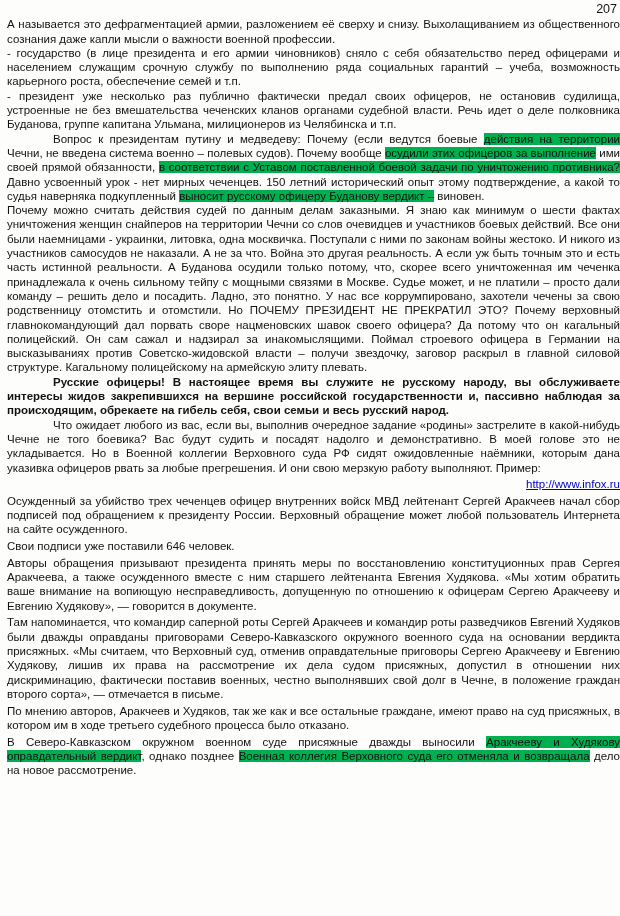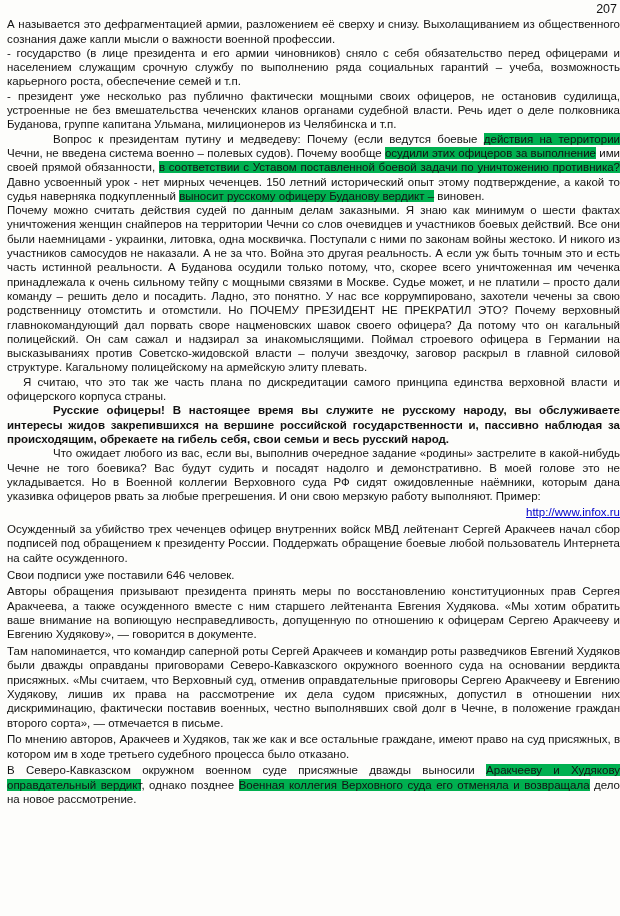--- a/index.html
+++ b/index.html
@@ -39,35 +39,34 @@
 
 <div class="page">
 
   <div class="page-number">207</div>
 
   <p>А называется это дефрагментацией армии, разложением её сверху и снизу. Выхолащиванием из общественного сознания даже капли мысли о важности военной профессии.</p>
 
 
   <p>- государство (в лице президента и его армии чиновников) сняло с себя обязательство перед офицерами и населением служащим срочную службу по выполнению ряда социальных гарантий – учеба, возможность карьерного роста, обеспечение семей и т.п.</p>
 
-  <p>- президент уже несколько раз публично фактически мощными своих офицеров, не остановив судилища, устроенные не без вмешательства чеченских кланов органами судебной власти. Речь идет о деле полковника Буданова, группе капитана Ульмана, милиционеров из Челябинска и т.п.</p>
+  <p>- президент уже несколько раз публично фактически предал своих офицеров, не остановив судилища, устроенные не без вмешательства чеченских кланов органами судебной власти. Речь идет о деле полковника Буданова, группе капитана Ульмана, милиционеров из Челябинска и т.п.</p>
 
   <p class="ind"><span>Вопрос к президентам путину и медведеву:  Почему (если ведутся боевые </span><span class="hl">действия на территории</span><span> Чечни, не введена система военно – полевых судов). Почему вообще </span><span class="hl">осудили этих офицеров за выполнение</span><span> ими своей прямой обязанности, </span><span class="hl">в соответствии с Уставом поставленной боевой задачи по уничтожению противника?</span><span> Давно усвоенный урок - нет мирных чеченцев. 150 летний исторический опыт этому подтверждение, а какой то судья наверняка подкупленный </span><span class="hl">выносит русскому офицеру Буданову вердикт –</span><span> виновен.</span></p>
 
   <p>Почему можно считать действия судей по данным делам заказными. Я знаю как минимум о шести фактах уничтожения женщин снайперов на территории Чечни со слов очевидцев и участников боевых действий. Все они были наемницами - украинки, литовка, одна москвичка. Поступали с ними по законам войны жестоко. И никого из участников самосудов не наказали. А не за что. Война это другая реальность. А если уж быть точным это и есть часть истинной реальности. А Буданова осудили только потому, что, скорее всего уничтоженная им чеченка принадлежала к очень сильному тейпу с мощными связями в Москве. Судье может, и не платили – просто дали команду – решить дело и посадить. Ладно, это понятно. У нас все коррумпировано, захотели чечены за свою родственницу отомстить и отомстили. Но ПОЧЕМУ ПРЕЗИДЕНТ НЕ ПРЕКРАТИЛ ЭТО? Почему верховный главнокомандующий дал порвать своре нацменовских шавок своего офицера? Да потому что он кагальный полицейский. Он сам сажал и надзирал за инакомыслящими. Поймал строевого офицера в Германии на высказываниях против Советско-жидовской власти – получи звездочку, заговор раскрыл в главной силовой структуре. Кагальному полицейскому на армейскую элиту плевать.</p>
 
-  <p class="ind-sm">Я считаю, что это так же часть плана по дискредитации самого принципа единства верховной власти и офицерского корпуса страны.</p>
 
   <p class="ind bold">Русские офицеры! В настоящее время вы служите не русскому народу, вы обслуживаете интересы жидов закрепившихся на вершине российской государственности и, пассивно наблюдая за происходящим, обрекаете на гибель себя, свои семьи и весь русский народ.</p>
 
   <p class="ind">Что ожидает любого из вас, если вы, выполнив очередное задание «родины» застрелите в какой-нибудь Чечне не того боевика? Вас будут судить и посадят надолго и демонстративно. В моей голове это не укладывается. Но в Военной коллегии Верховного суда РФ сидят ожидовленные наёмники, которым дана указивка офицеров рвать за любые прегрешения. И они свою мерзкую работу выполняют. Пример:</p>
 
   <p class="link-line"><a class="doc-link">http://www.infox.ru</a></p>
 
-  <p class="q">Осужденный за убийство трех чеченцев офицер внутренних войск МВД лейтенант Сергей Аракчеев начал сбор подписей под обращением к президенту России. Поддержать обращение боевые любой пользователь Интернета на сайте осужденного.</p>
+  <p class="q">Осужденный за убийство трех чеченцев офицер внутренних войск МВД лейтенант Сергей Аракчеев начал сбор подписей под обращением к президенту России. Верховный обращение может любой пользователь Интернета на сайте осужденного.</p>
 
   <p class="q">Свои подписи уже поставили 646 человек.</p>
 
   <p class="q">Авторы обращения призывают президента принять меры по восстановлению конституционных прав Сергея Аракчеева, а также осужденного вместе с ним старшего лейтенанта Евгения Худякова. «Мы хотим обратить ваше внимание на вопиющую несправедливость, допущенную по отношению к офицерам Сергею Аракчееву и Евгению Худякову», — говорится в документе.</p>
 
   <p class="q">Там напоминается, что командир саперной роты Сергей Аракчеев и командир роты разведчиков Евгений Худяков были дважды оправданы приговорами Северо-Кавказского окружного военного суда на основании вердикта присяжных. «Мы считаем, что Верховный суд, отменив оправдательные приговоры Сергею Аракчееву и Евгению Худякову, лишив их права на рассмотрение их дела судом присяжных, допустил в отношении них дискриминацию, фактически поставив военных, честно выполнявших свой долг в Чечне, в положение граждан второго сорта», — отмечается в письме.</p>
 
   <p class="q">По мнению авторов, Аракчеев и Худяков, так же как и все остальные граждане, имеют право на суд присяжных, в котором им в ходе третьего судебного процесса было отказано.</p>
 
   <p class="q"><span>В Северо-Кавказском окружном военном суде присяжные дважды выносили </span><span class="hl">Аракчееву и Худякову оправдательный вердикт</span><span>, однако позднее </span><span class="hl">Военная коллегия Верховного суда его отменяла и возвращала</span><span> дело на новое рассмотрение.</span></p>

